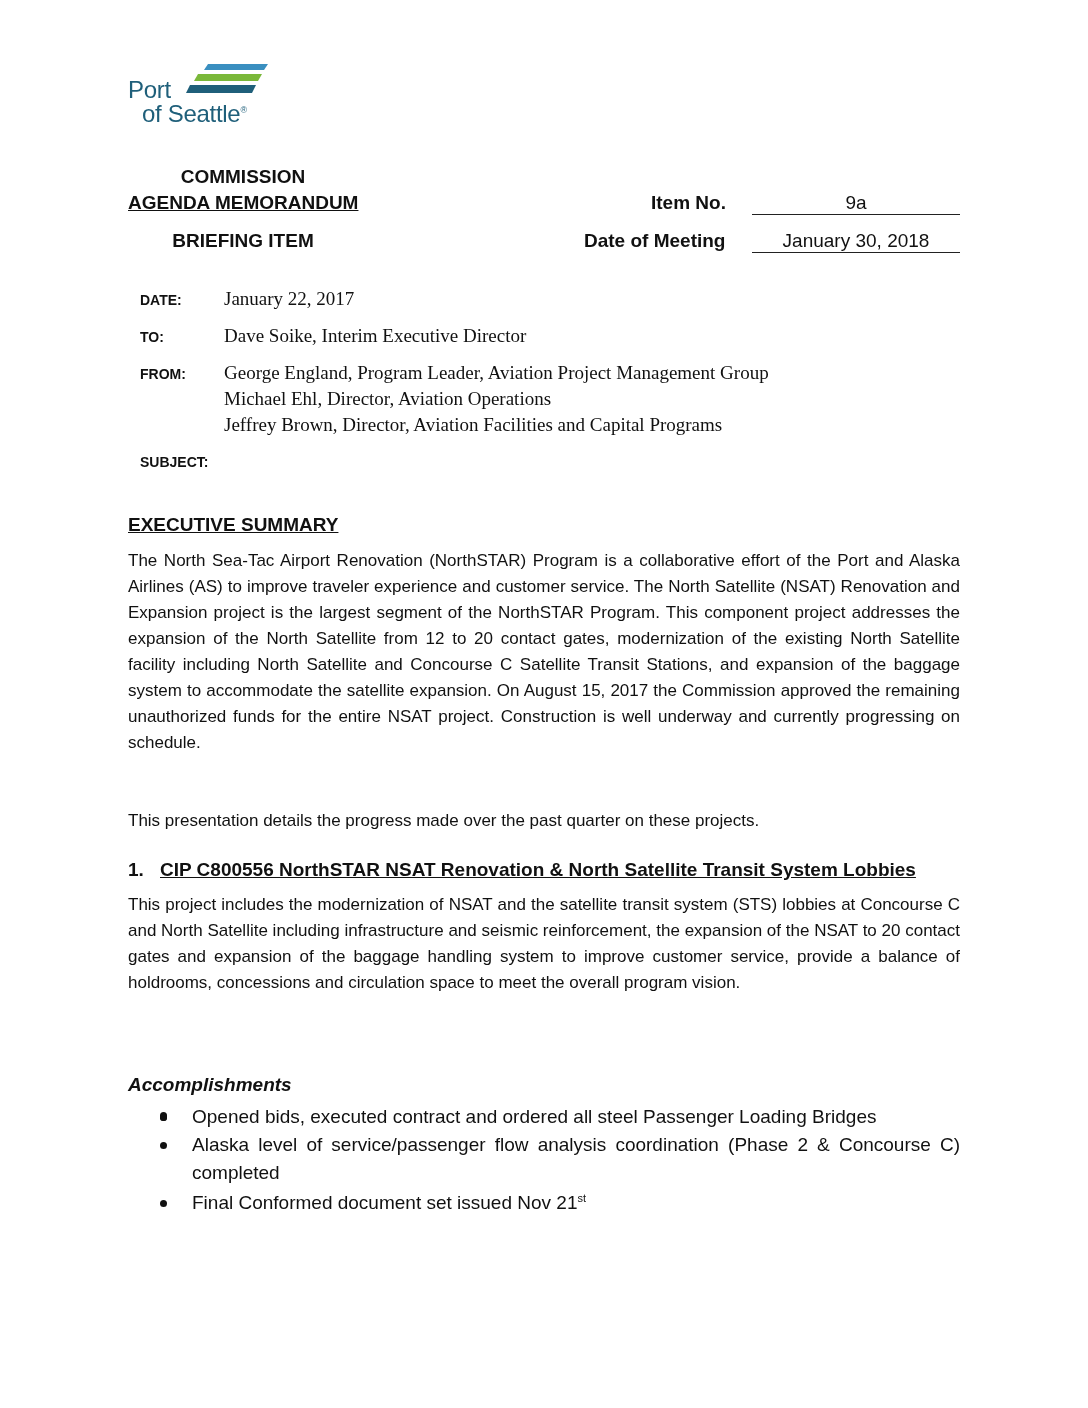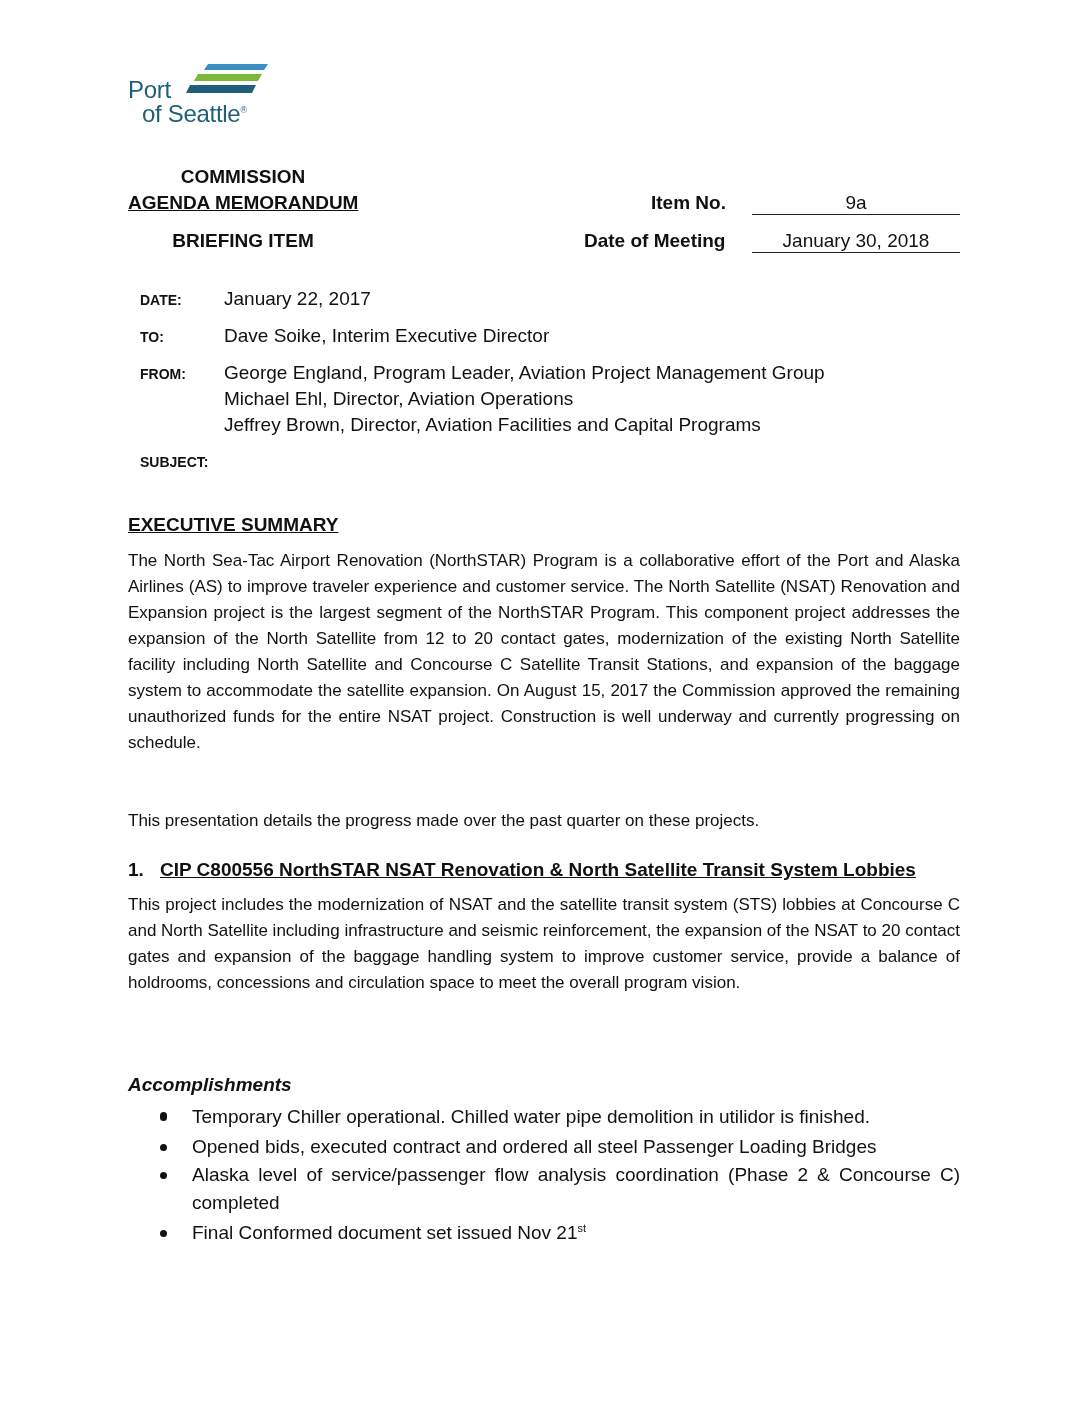--- a/index.html
+++ b/index.html
@@ -10,21 +10,21 @@
     .logo-text { position: absolute; font-size: 24px; color: #1f5f7a; line-height: 1; letter-spacing: -0.3px; }
     .logo-port { left: 2px; top: 16px; }
     .logo-seattle { left: 16px; top: 40px; }
     .logo-stripes { position: absolute; left: 60px; top: 0; width: 85px; height: 36px; }
     .abs { position: absolute; white-space: nowrap; font-size: 19px; line-height: 22px; }
     .bold { font-weight: bold; }
     .ul { text-decoration: underline; }
     .center { text-align: center; }
     .field-line { position: absolute; border-bottom: 1.5px solid #222; height: 0; }
     .label-col { position: absolute; left: 140px; font-weight: bold; font-size: 14px; line-height: 22px; }
-    .val-col { position: absolute; left: 224px; font-size: 19px; line-height: 26px; white-space: nowrap; }
+    .val-col { position: absolute; left: 224px; font-size: 19px; line-height: 26px; white-space: nowrap; font-family: Liberation Serif, serif; }
     .para { position: absolute; left: 128px; width: 832px; font-size: 17px; line-height: 26px; text-align: justify; }
     .para-justify-last { text-align-last: left; }
     .bullets { position: absolute; left: 160px; width: 800px; margin: 0; padding: 0; list-style: none; }
     .bullets li { position: relative; padding-left: 32px; font-size: 19px; line-height: 28px; text-align: justify; text-align-last: left; }
     .bullets li .dot { position: absolute; left: 0; top: 11px; width: 7px; height: 7px; background: #111; border-radius: 50%; }
     sup { font-size: 11px; line-height: 0; vertical-align: super; }
   </style>
 </head>
 <body>
 
@@ -71,19 +71,19 @@
   <div class="para" style="top:808px; text-align:left;">This presentation details the progress made over the past quarter on these projects.</div>
 
   <div class="abs bold" style="left:128px; top:859px;">1.</div>
   <div class="abs bold ul" style="left:160px; top:859px;">CIP C800556  NorthSTAR NSAT Renovation &amp; North Satellite Transit System Lobbies</div>
   <div class="para para-justify-last" style="top:892px;">This project includes the modernization of NSAT and the satellite transit system (STS) lobbies at Concourse C and North Satellite including infrastructure and seismic reinforcement, the expansion of the NSAT to 20 contact gates and expansion of the baggage handling system to improve customer service, provide a balance of holdrooms, concessions and circulation space to meet the overall program vision.</div>
 
   <div class="abs bold" style="left:128px; top:1074px; font-style:italic;">Accomplishments</div>
 
   <ul class="bullets" style="top:1101px;">
     <li style="margin-bottom:2px;"><span class="dot"></span></li>
-    <li style="margin-bottom:2px;"><span class="dot"></span><span>Temporary Chiller operational.  Chilled water pipe demolition in utilidor is finished.</span></li>
+    <li style="margin-bottom:2px;"><span class="dot"></span></li>
     <li><span class="dot"></span><span>Opened bids, executed contract and ordered all steel Passenger Loading Bridges</span></li>
     <li style="margin-bottom:2px;"><span class="dot"></span><span>Alaska level of service/passenger flow analysis coordination (Phase 2 &amp; Concourse C) completed</span></li>
     <li><span class="dot"></span><span>Final Conformed document set issued Nov 21</span><sup>st</sup></li>
   </ul>
 
 </div>
 
 </body></html>

